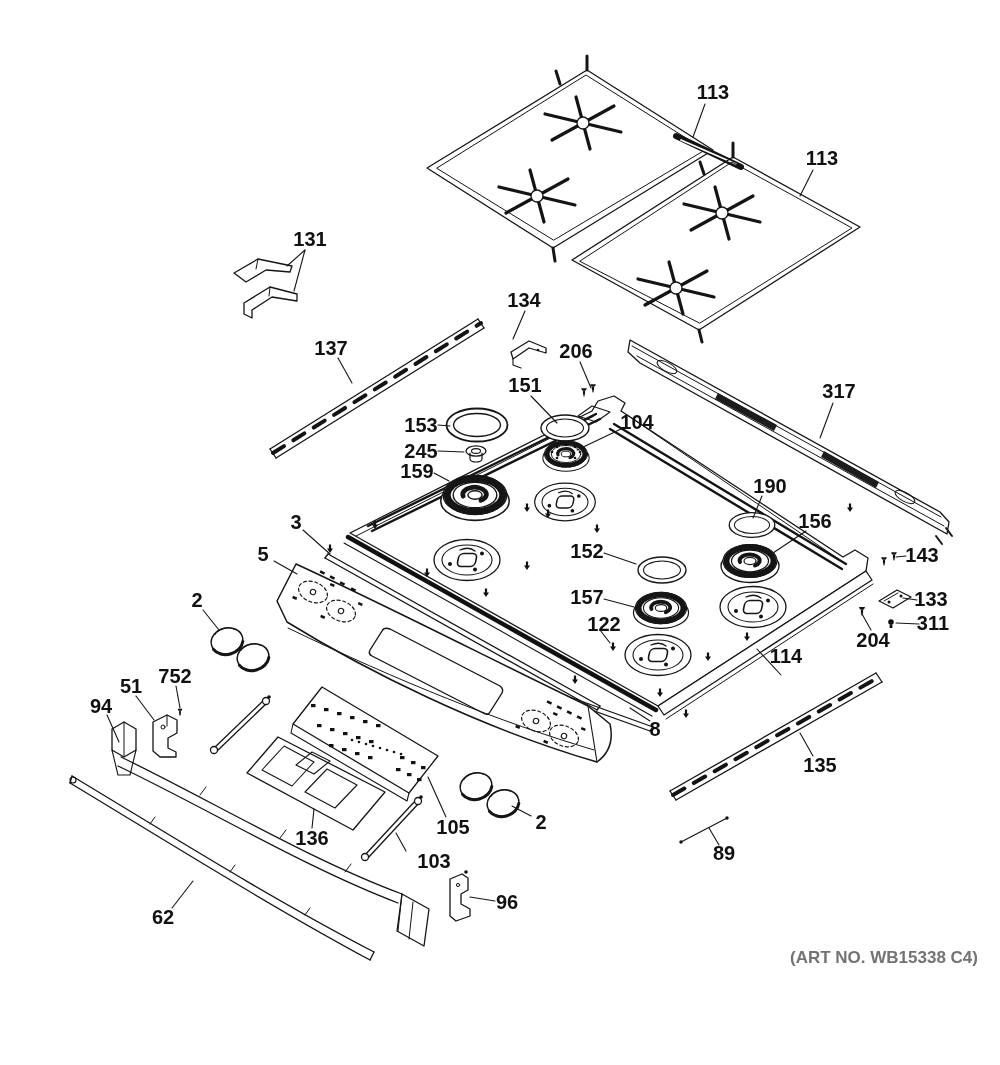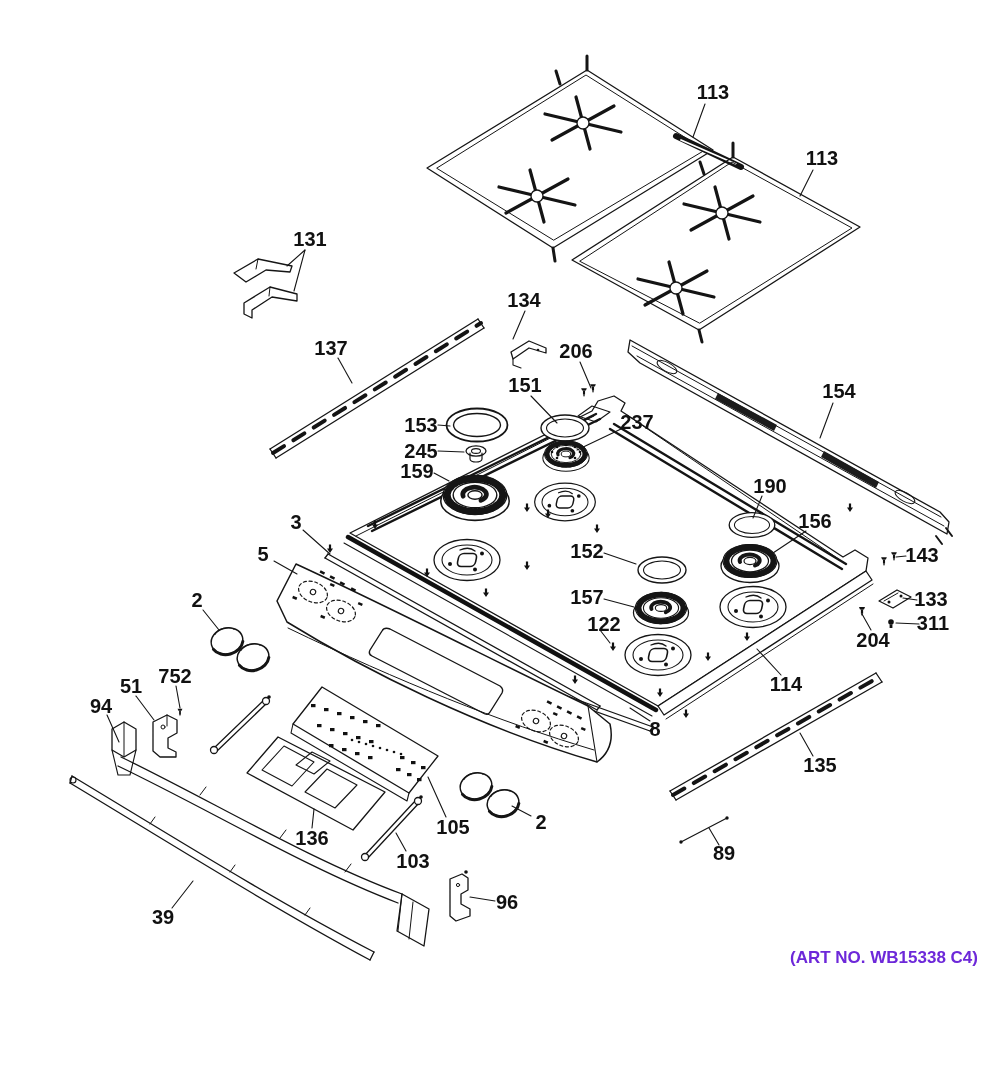--- a/index.html
+++ b/index.html
@@ -1,21 +1,21 @@
 <!DOCTYPE html>
 <html><head>
 <meta charset="utf-8">
 <style>
   html,body{margin:0;padding:0;background:#fff;}
   .stage{position:relative;width:1000px;height:1065px;background:#fff;overflow:hidden;
          font-family:"Liberation Sans", sans-serif;}
   .stage svg{position:absolute;left:0;top:0;}
   .callout{position:absolute;transform:translate(-50%,-50%);font-weight:bold;font-size:20px;
            color:#111;letter-spacing:0px;white-space:nowrap;}
-  .artno{position:absolute;transform:translate(-50%,-50%);font-weight:bold;font-size:17px;color:#6d28d9;white-space:nowrap;}
+  .artno{position:absolute;transform:translate(-50%,-50%);font-weight:bold;font-size:17px;color:#737373;white-space:nowrap;}
 </style>
 </head>
 <body>
 
 <div class="stage">
 
 <svg width="1000" height="1065" viewBox="0 0 1000 1065" fill="none" stroke="#151515" stroke-width="1.3" stroke-linejoin="round" stroke-linecap="round">
 
   <defs>
     <g id="screw">
@@ -423,46 +423,46 @@
     <path d="M495,901 L470,897"></path>
   </g>
 </svg>
 
   <div class="callout" style="left:713px;top:92px">113</div>
   <div class="callout" style="left:822px;top:158px">113</div>
   <div class="callout" style="left:310px;top:239px">131</div>
   <div class="callout" style="left:331px;top:348px">137</div>
   <div class="callout" style="left:524px;top:300px">134</div>
   <div class="callout" style="left:576px;top:351px">206</div>
-  <div class="callout" style="left:839px;top:391px">154</div>
+  <div class="callout" style="left:839px;top:391px">317</div>
   <div class="callout" style="left:525px;top:385px">151</div>
   <div class="callout" style="left:421px;top:425px">153</div>
   <div class="callout" style="left:421px;top:451px">245</div>
   <div class="callout" style="left:417px;top:471px">159</div>
-  <div class="callout" style="left:637px;top:422px">237</div>
+  <div class="callout" style="left:637px;top:422px">104</div>
   <div class="callout" style="left:770px;top:486px">190</div>
   <div class="callout" style="left:815px;top:521px">156</div>
   <div class="callout" style="left:587px;top:551px">152</div>
   <div class="callout" style="left:587px;top:597px">157</div>
   <div class="callout" style="left:604px;top:624px">122</div>
   <div class="callout" style="left:922px;top:555px">143</div>
   <div class="callout" style="left:931px;top:599px">133</div>
   <div class="callout" style="left:933px;top:623px">311</div>
   <div class="callout" style="left:873px;top:640px">204</div>
-  <div class="callout" style="left:786px;top:684px">114</div>
+  <div class="callout" style="left:786px;top:656px">114</div>
   <div class="callout" style="left:655px;top:729px">8</div>
   <div class="callout" style="left:820px;top:765px">135</div>
   <div class="callout" style="left:724px;top:853px">89</div>
   <div class="callout" style="left:296px;top:522px">3</div>
   <div class="callout" style="left:263px;top:554px">5</div>
   <div class="callout" style="left:197px;top:600px">2</div>
   <div class="callout" style="left:541px;top:822px">2</div>
   <div class="callout" style="left:101px;top:706px">94</div>
   <div class="callout" style="left:131px;top:686px">51</div>
   <div class="callout" style="left:175px;top:676px">752</div>
   <div class="callout" style="left:312px;top:838px">136</div>
   <div class="callout" style="left:453px;top:827px">105</div>
-  <div class="callout" style="left:413px;top:861px">103</div>
-  <div class="callout" style="left:163px;top:917px">39</div>
+  <div class="callout" style="left:434px;top:861px">103</div>
+  <div class="callout" style="left:163px;top:917px">62</div>
   <div class="callout" style="left:507px;top:902px">96</div>
 
   <div class="artno" style="left:884px;top:958px">(ART NO. WB15338 C4)</div>
 </div>
 
 </body></html>

